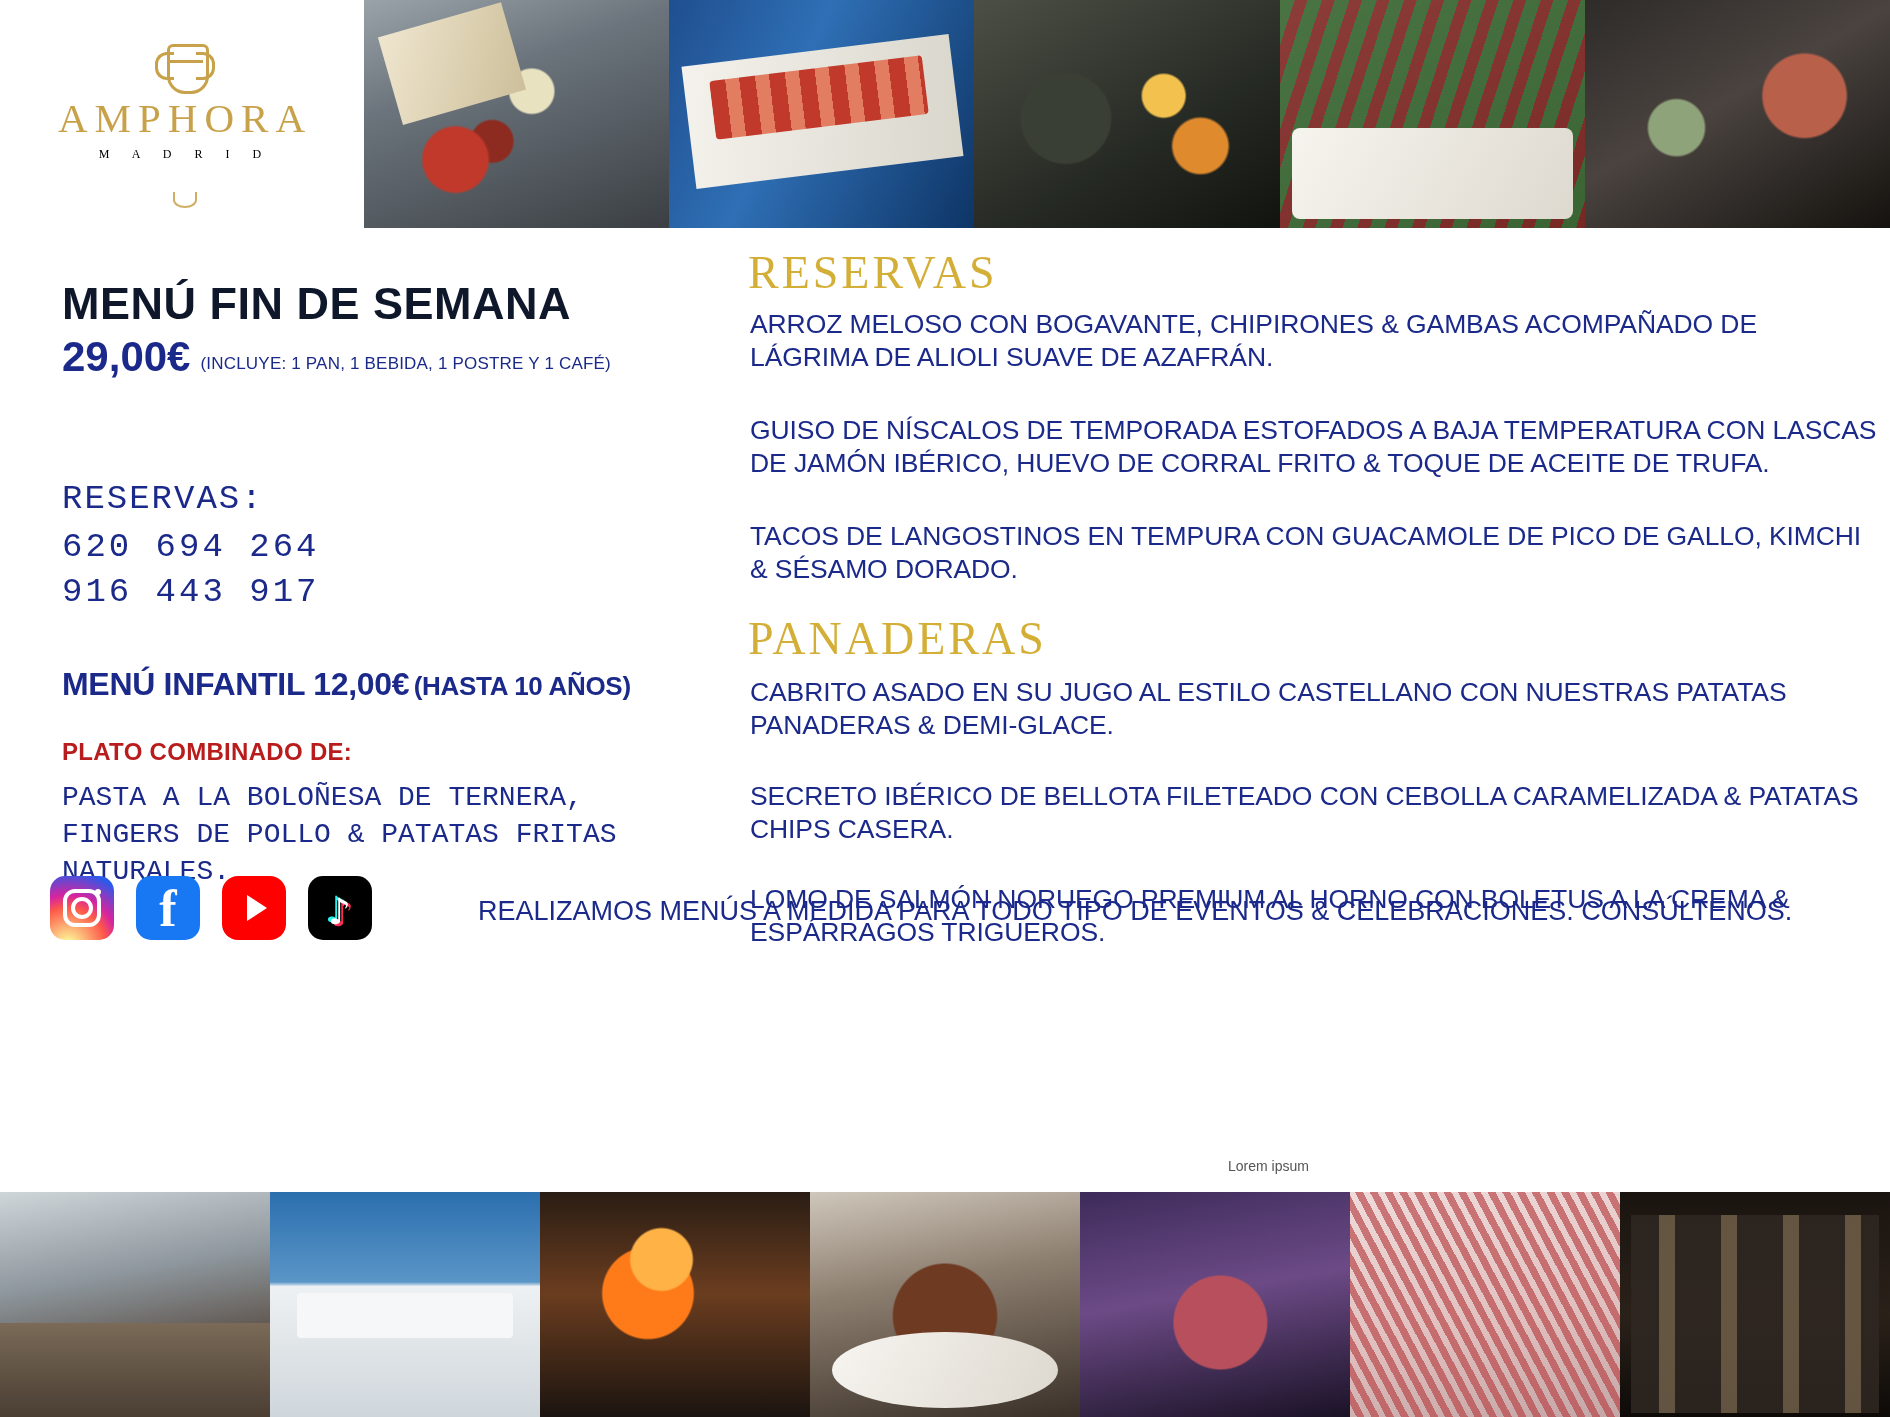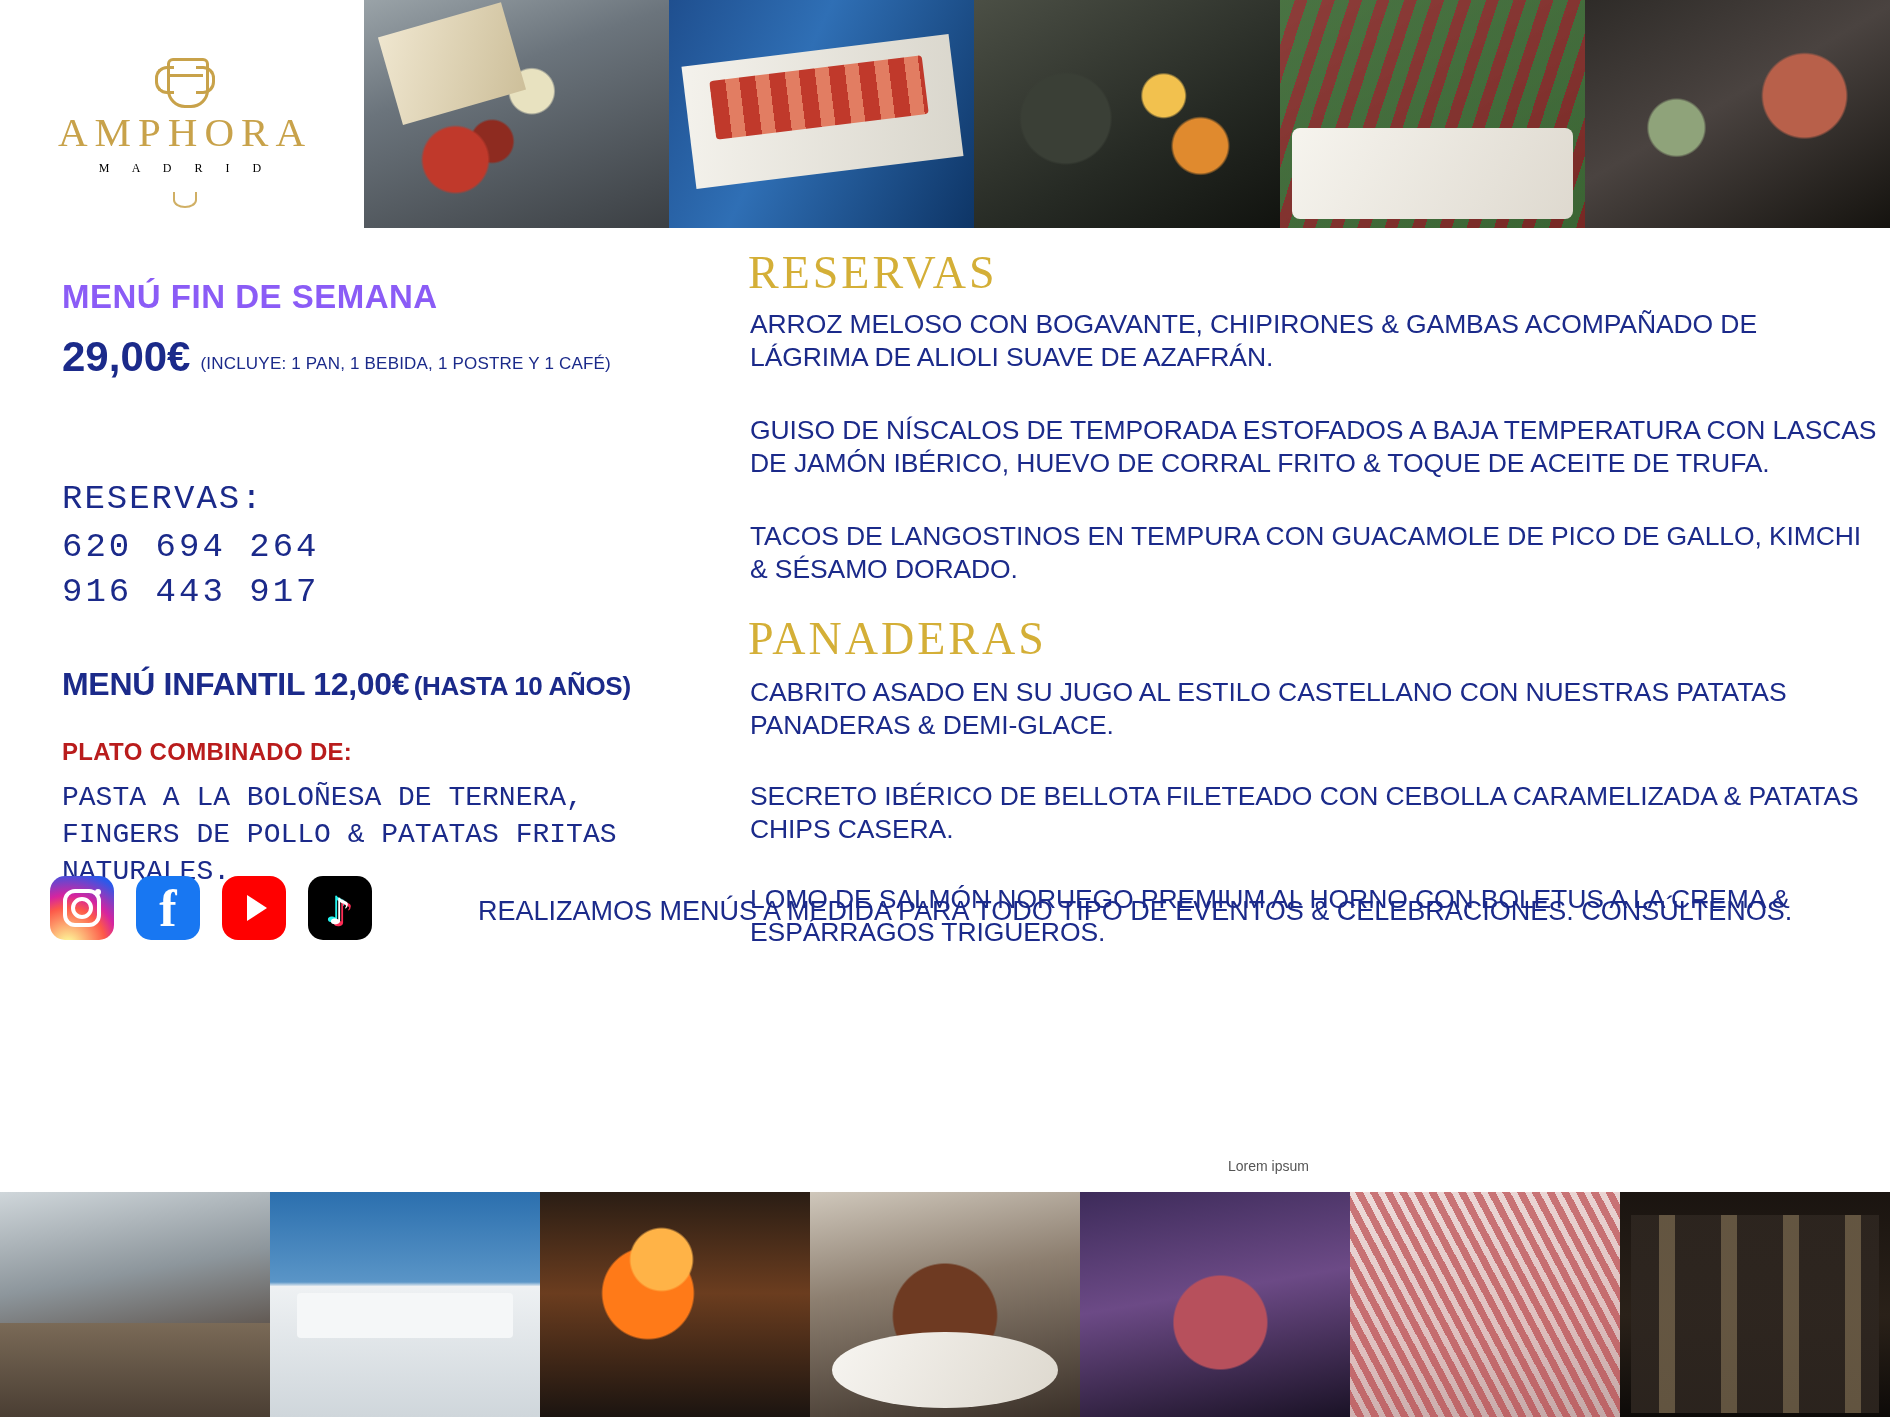--- a/index.html
+++ b/index.html
@@ -33,21 +33,20 @@
   }
   .logo-wrap {
     position: absolute;
     left: 40px;
     top: 40px;
     width: 290px;
     height: 150px;
     display: flex;
     flex-direction: column;
     align-items: center;
-    justify-content: center;
   }
   .logo-mark {
     width: 64px;
     height: 56px;
     position: relative;
     margin-bottom: 2px;
   }
   .logo-mark .amp-body {
     position: absolute;
     left: 14px;
@@ -179,23 +178,23 @@
     left: 748px;
     top: 0;
     width: 1120px;
     height: 950px;
   }
 
   .menu-title {
     position: absolute;
     left: 62px;
     top: 50px;
-    font-size: 33px;
+    font-size: 45px;
     font-weight: bold;
-    color: #8b5cf6;
+    color: #0f172a;
     letter-spacing: 0.5px;
     white-space: nowrap;
     font-family: "Liberation Sans", sans-serif;
   }
   .price-row {
     position: absolute;
     left: 62px;
     top: 108px;
     display: flex;
     align-items: flex-end;

